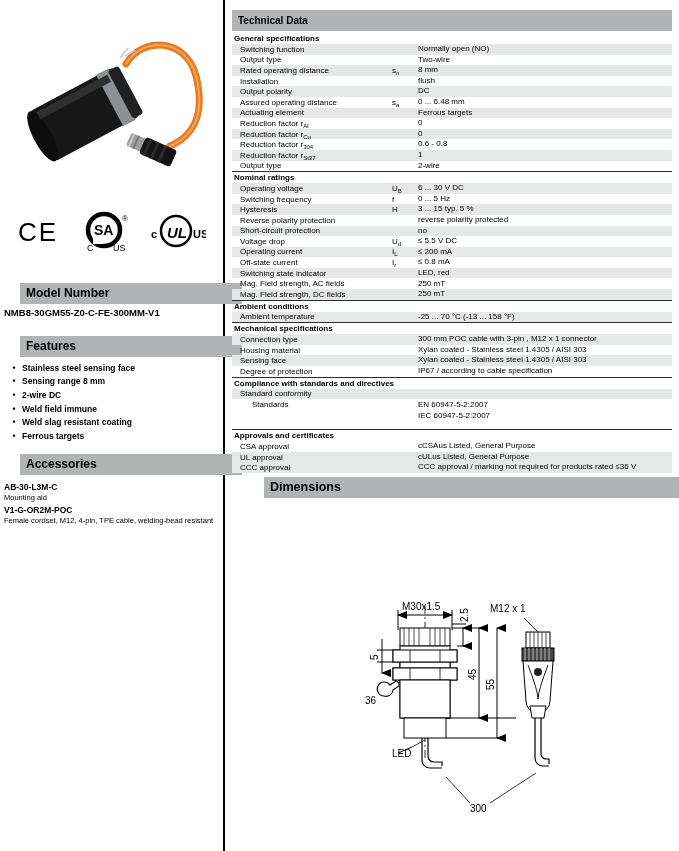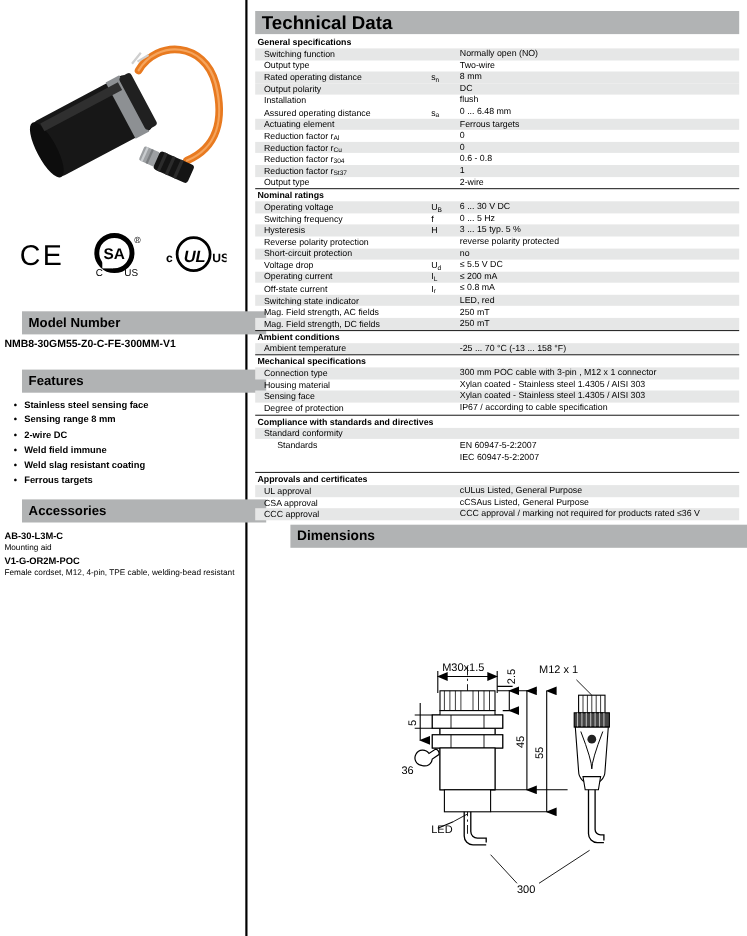--- a/index.html
+++ b/index.html
@@ -15,21 +15,21 @@
                font-weight:bold;font-size:9.5px;}
   #features-list{position:absolute;left:6px;top:361px;width:212px;}
   .feat{display:flex;font-weight:bold;font-size:8.5px;height:13.6px;align-items:center;}
   .feat .dot{width:16px;text-align:center;flex:0 0 16px;}
   #acc-list{position:absolute;left:4px;top:479px;width:214px;}
   .acc-code{font-weight:bold;font-size:8.5px;margin-top:3px;}
   .acc-desc{font-size:7.5px;line-height:9px;margin-top:1px;}
 
   
   #tech-bar{position:absolute;left:232px;top:10px;width:428px;background:#b1b3b4;
-            font-weight:bold;font-size:17px;padding:3px 6px;height:15px;line-height:15px;}
+            font-weight:bold;font-size:10px;padding:3px 6px;height:15px;line-height:15px;}
   #tech-table{position:absolute;left:232px;top:33px;width:440px;}
   .t-sec-header{font-weight:bold;font-size:8px;border-top:1px solid #2c2c2c;
                 padding:1px 0 1px 2px;height:9px;line-height:9px;}
   .t-sec-header.first{border-top:none;}
   .t-sec-header.gap{margin-top:8px;}
   .t-row{display:flex;min-height:10.6px;align-items:center;font-size:8px;padding-left:8px;justify-content:flex-end;}
   .t-row.shade{background:#e6e7e7;}
   .t-row.tall{min-height:21px;align-items:flex-start;}
   .t-row.tall > *{padding-top:1px;}
   .t-label{flex:0 0 152px;white-space:nowrap;overflow:hidden;}
@@ -152,29 +152,29 @@
       <div class="t-row">
         <span class="t-label"><span>Output type</span></span>
         <span class="t-sym"></span>
         <span class="t-val">Two-wire</span>
       </div>
       <div class="t-row shade">
         <span class="t-label"><span>Rated operating distance</span></span>
         <span class="t-sym"><span>s<sub class="sb">n</sub></span></span>
         <span class="t-val">8 mm</span>
       </div>
+      <div class="t-row">
+        <span class="t-label"><span>Installation</span></span>
+        <span class="t-sym"></span>
+        <span class="t-val">flush</span>
+      </div>
       <div class="t-row shade">
         <span class="t-label"><span>Output polarity</span></span>
         <span class="t-sym"></span>
         <span class="t-val">DC</span>
-      </div>
-      <div class="t-row">
-        <span class="t-label"><span>Installation</span></span>
-        <span class="t-sym"></span>
-        <span class="t-val">flush</span>
       </div>
       <div class="t-row">
         <span class="t-label"><span>Assured operating distance</span></span>
         <span class="t-sym"><span>s<sub class="sb">a</sub></span></span>
         <span class="t-val">0 ... 6.48 mm</span>
       </div>
       <div class="t-row shade">
         <span class="t-label"><span>Actuating element</span></span>
         <span class="t-sym"></span>
         <span class="t-val">Ferrous targets</span>
@@ -295,29 +295,29 @@
       </div>
       <div class="t-row indent2 tall">
         <span class="t-label"><span>Standards</span></span>
         <span class="t-sym"></span>
         <span class="t-val">
           <div>EN 60947-5-2:2007</div>
           <div>IEC 60947-5-2:2007</div>
         </span>
       </div>
       <div class="t-sec-header gap">Approvals and certificates</div>
+      <div class="t-row">
+        <span class="t-label"><span>CSA approval</span></span>
+        <span class="t-sym"></span>
+        <span class="t-val">cCSAus Listed, General Purpose</span>
+      </div>
       <div class="t-row shade">
         <span class="t-label"><span>UL approval</span></span>
         <span class="t-sym"></span>
         <span class="t-val">cULus Listed, General Purpose</span>
-      </div>
-      <div class="t-row">
-        <span class="t-label"><span>CSA approval</span></span>
-        <span class="t-sym"></span>
-        <span class="t-val">cCSAus Listed, General Purpose</span>
       </div>
       <div class="t-row shade">
         <span class="t-label"><span>CCC approval</span></span>
         <span class="t-sym"></span>
         <span class="t-val">CCC approval / marking not required for products rated ≤36 V</span>
       </div>
     </div>
 
   <div id="dims-bar">Dimensions</div>
 

